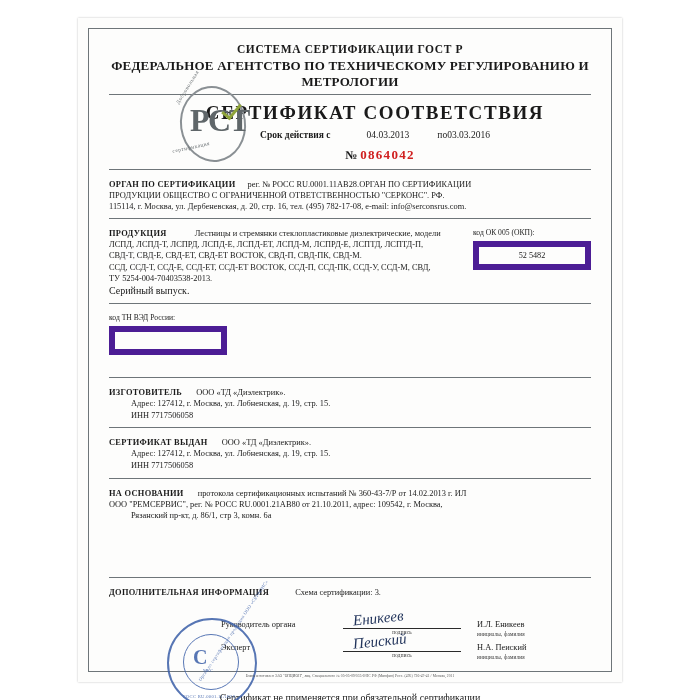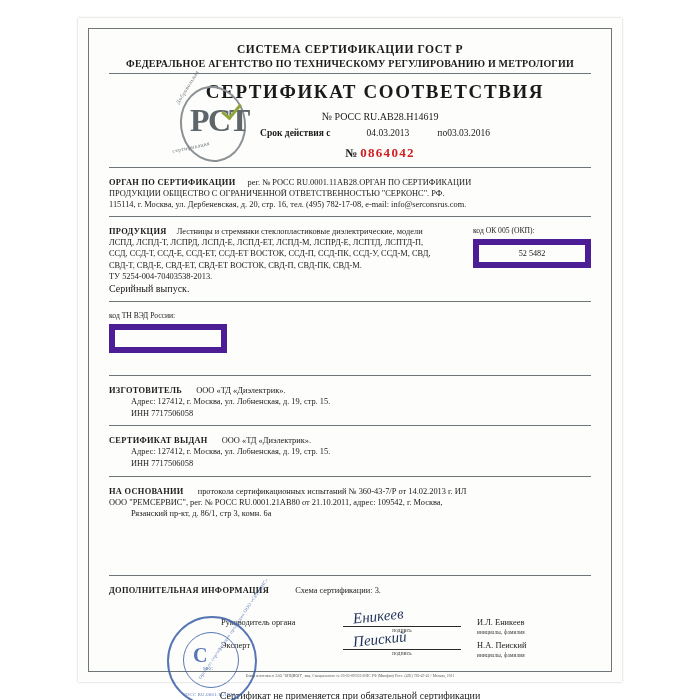--- a/index.html
+++ b/index.html
@@ -34,21 +34,21 @@
   
   .sys-title{
     text-align:center;
     font-size:11.5px;
     font-weight:bold;
     letter-spacing:.6px;
     margin-top:4px;
   }
   .agency{
     text-align:center;
-    font-size:10px;
+    font-size:13px;
     font-weight:bold;
     letter-spacing:.2px;
     margin-top:3px;
   }
   .hr-thin{
     border:0;border-top:1px solid #6e7579;
     margin:4px 0 0 0;
   }
   .cert-title{
     text-align:center;
@@ -253,24 +253,20 @@
   <div class="sheet">
     <div class="frame">
       <div class="inner">
 
         <div class="sys-title">СИСТЕМА СЕРТИФИКАЦИИ ГОСТ Р</div>
         <div class="agency">ФЕДЕРАЛЬНОЕ АГЕНТСТВО ПО ТЕХНИЧЕСКОМУ РЕГУЛИРОВАНИЮ И МЕТРОЛОГИИ</div>
         <hr class="hr-thin">
 
         <div class="cert-title">СЕРТИФИКАТ СООТВЕТСТВИЯ</div>
 
-        <div class="reg-row">
-          <span class="no">№</span>
-          <span>РОСС RU.АВ28.Н14619</span>
-        </div>
 
         <div class="valid-row">
           <span class="lbl">Срок действия  с</span>
           <span class="d1">04.03.2013</span>
           <span class="po">по</span>
           <span class="d2">03.03.2016</span>
         </div>
 
         <div class="num-row">
           <span class="num-lbl">№</span>
@@ -284,24 +280,24 @@
           <span style="margin-left:10px">рег. № РОСС RU.0001.11АВ28.ОРГАН ПО СЕРТИФИКАЦИИ</span>
           <div>ПРОДУКЦИИ ОБЩЕСТВО С ОГРАНИЧЕННОЙ ОТВЕТСТВЕННОСТЬЮ "СЕРКОНС". РФ.</div>
           <div>115114, г. Москва, ул. Дербеневская, д. 20, стр. 16, тел. (495) 782-17-08, e-mail: info@serconsrus.com.</div>
         </div>
 
         <hr class="hr-sec">
 
         <div class="row2col sec">
           <div class="col-main">
             <span class="caps">ПРОДУКЦИЯ</span>
-            <span style="margin-left:8px">Лестницы и стремянки стеклопластиковые диэлектрические, модели</span>
+            <span style="margin-left:26px">Лестницы и стремянки стеклопластиковые диэлектрические, модели</span>
             <div>ЛСПД, ЛСПД-Т, ЛСПРД, ЛСПД-Е, ЛСПД-ЕТ, ЛСПД-М, ЛСПРД-Е, ЛСПТД, ЛСПТД-П,</div>
+            <div>СВД-Т, СВД-Е, СВД-ЕТ, СВД-ЕТ ВОСТОК, СВД-П, СВД-ПК, СВД-М.</div>
             <div>ССД, ССД-Т, ССД-Е, ССД-ЕТ, ССД-ЕТ ВОСТОК, ССД-П, ССД-ПК, ССД-У, ССД-М, СВД,</div>
-            <div>СВД-Т, СВД-Е, СВД-ЕТ, СВД-ЕТ ВОСТОК, СВД-П, СВД-ПК, СВД-М.</div>
             <div>ТУ 5254-004-70403538-2013.</div>
             <div class="tiny">Серийный выпуск.</div>
           </div>
           <div class="col-side">
             <div>код ОК 005 (ОКП):</div>
             <div class="side-box">52 5482</div>
           </div>
         </div>
 
         <hr class="hr-sec">

